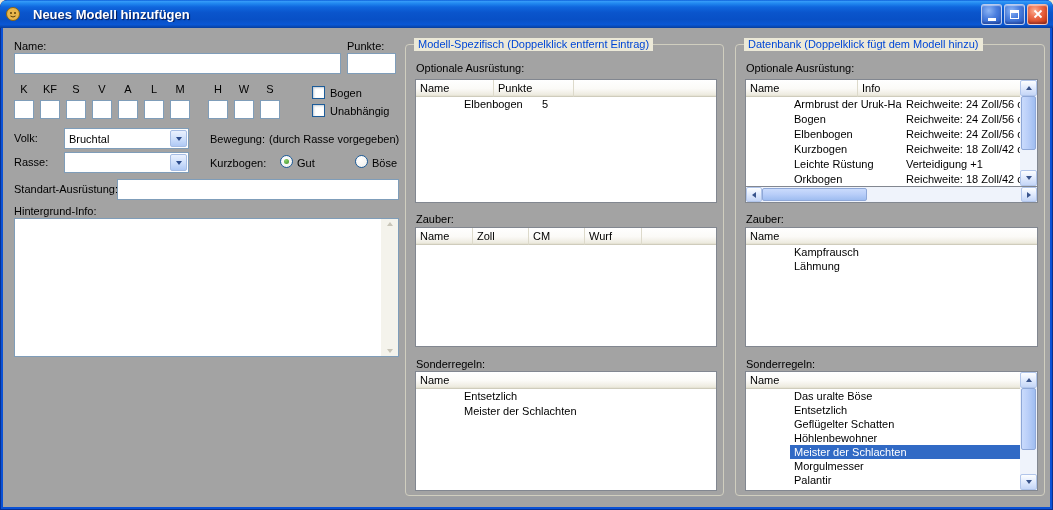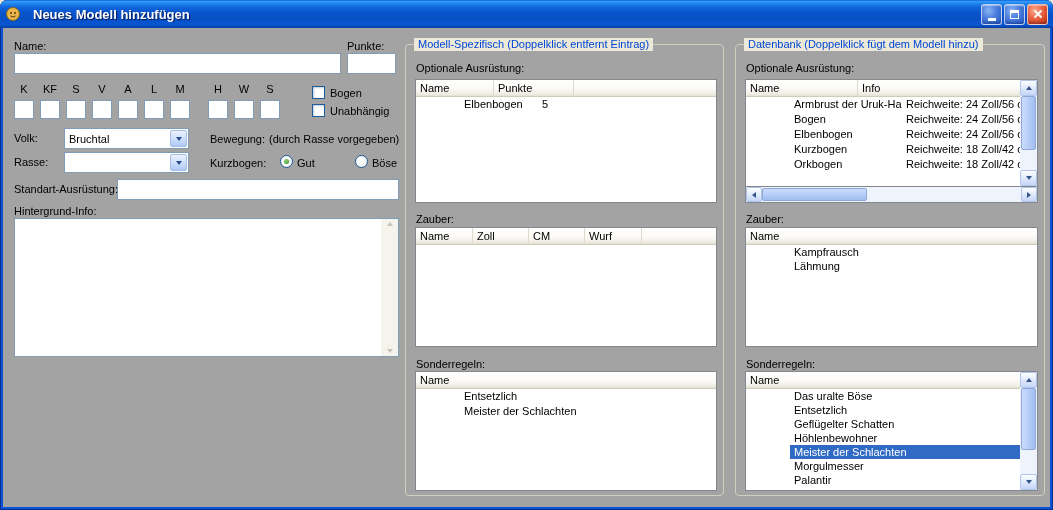--- a/index.html
+++ b/index.html
@@ -286,20 +286,24 @@
         </div>
         <div class="lrow">
           <div class="lcell" style="width:112px">Elbenbogen</div>
           <div class="lcell fill">Reichweite: 24 Zoll/56 cm; Stärke</div>
         </div>
         <div class="lrow">
           <div class="lcell" style="width:112px">Kurzbogen</div>
           <div class="lcell fill">Reichweite: 18 Zoll/42 cm; Stärke</div>
         </div>
         <div class="lrow">
+          <div class="lcell" style="width:112px">Leichte Rüstung</div>
+          <div class="lcell fill">Verteidigung +1</div>
+        </div>
+        <div class="lrow">
           <div class="lcell" style="width:112px">Orkbogen</div>
           <div class="lcell fill">Reichweite: 18 Zoll/42 cm; Stärke</div>
         </div>
         <div class="vscroll">
           <div class="sb-btn">
               <i class="t t-up"></i>
             </div>
           <div class="sb-track">
             <div class="sb-thumb" style="top:0;height:54px"></div>
           </div>

